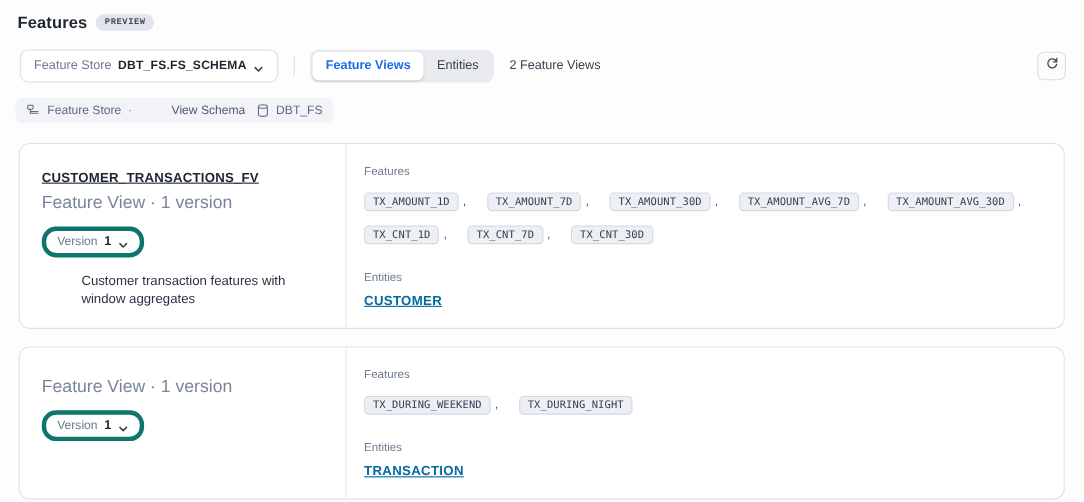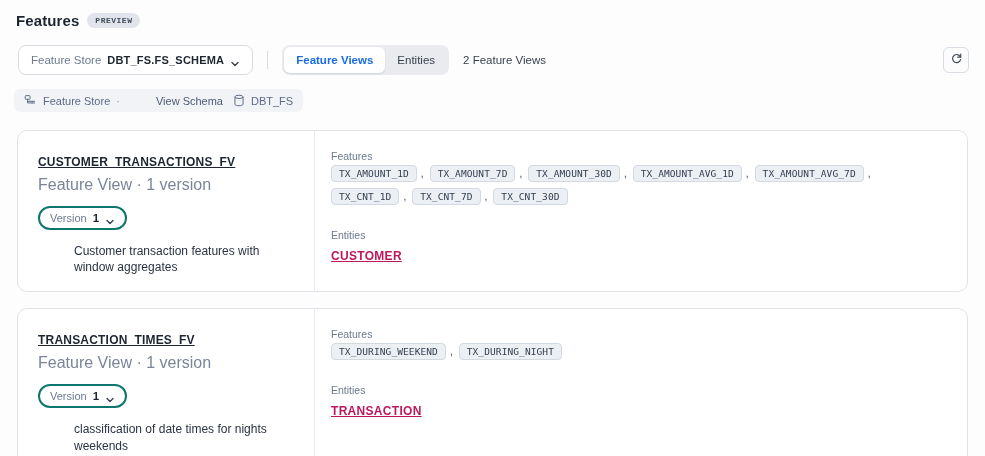--- a/index.html
+++ b/index.html
@@ -98,49 +98,49 @@
 
   .fv-title {
     font-size: 12px; font-weight: bold; color: #1d2531;
     text-decoration: underline; letter-spacing: 0.2px; cursor: pointer;
     display: inline-block;
   }
   .fv-subtitle { margin-top: 6px; font-size: 16px; color: #7a8599; }
   .version-pill {
     margin-top: 12px;
     display: inline-flex; align-items: center; gap: 6px;
-    border: 2px solid #0f766e; border-radius: 13px;
+    border: 4px solid #0f766e; border-radius: 13px;
     padding: 4px 10px; background: #ffffff; cursor: pointer;
   }
   .version-pill .vlabel { font-size: 11px; color: #6d7a8f; }
   .version-pill .vvalue { font-size: 11.5px; font-weight: bold; color: #1d2531; }
   .fv-description { margin-top: 13px; font-size: 12px; color: #2a3342; line-height: 1.35; max-width: 250px; margin-left: 36px; }
 
   .section-label { font-size: 10.5px; color: #6d7a8f; }
   .chips {
-    margin-top: 3px;
+    margin-top: 13px;
     display: flex; flex-wrap: wrap; align-items: center;
     row-gap: 6px; column-gap: 0;
-    list-style: none; max-width: 620px;
+    list-style: none; max-width: 620px; gap: 13px;
   }
   .chip-item { display: inline-flex; align-items: center; }
   .chip {
     background: #eceff3; border: 1px solid #d3d9e1; border-radius: 4px;
     padding: 2px 7px;
     font-family: "DejaVu Sans Mono", monospace;
     font-size: 9.5px; color: #333d4f; letter-spacing: 0.1px;
     white-space: nowrap;
   }
   .chip-item:not(:last-child)::after {
     content: ","; color: #333d4f; font-size: 10px; margin: 0 6px 0 4px;
   }
   .entities-block { margin-top: 24px; }
   .entity-link {
     display: inline-block; margin-top: 8px;
-    font-size: 12px; font-weight: bold; color: #be185d;
+    font-size: 12px; font-weight: bold; color: #0369a1;
     text-decoration: underline; letter-spacing: 0.3px; cursor: pointer;
   }
 </style>
 </head>
 <body>
 
 <div class="page">
 
   <div class="header-row">
     <span class="page-title">Features</span>
@@ -216,56 +216,54 @@
         <li class="chip-item">
             <span class="chip">TX_AMOUNT_1D</span>
           </li>
         <li class="chip-item">
             <span class="chip">TX_AMOUNT_7D</span>
           </li>
         <li class="chip-item">
             <span class="chip">TX_AMOUNT_30D</span>
           </li>
         <li class="chip-item">
-            <span class="chip">TX_AMOUNT_AVG_1D</span>
-          </li>
-        <li class="chip-item">
             <span class="chip">TX_AMOUNT_AVG_7D</span>
+          </li>
+        <li class="chip-item">
+            <span class="chip">TX_AMOUNT_AVG_30D</span>
           </li>
         <li class="chip-item">
             <span class="chip">TX_CNT_1D</span>
           </li>
         <li class="chip-item">
             <span class="chip">TX_CNT_7D</span>
           </li>
         <li class="chip-item">
             <span class="chip">TX_CNT_30D</span>
           </li>
       </ul>
       <div class="entities-block">
         <div class="section-label">Entities</div>
         <span class="entity-link">CUSTOMER</span>
       </div>
     </div>
   </div>
 
   <div class="card card-2">
     <div class="card-left">
-      <span class="fv-title">TRANSACTION_TIMES_FV</span>
       <div class="fv-subtitle">Feature View · 1 version</div>
       <div class="version-pill">
         <span class="vlabel">Version</span>
         <span class="vvalue">1</span>
         <span class="chev">
           <svg width="10" height="10" viewBox="0 0 10 10">
               <path d="M2 3.5 L5 6.5 L8 3.5" fill="none" stroke="#39424e" stroke-width="1.4" stroke-linecap="round" stroke-linejoin="round"></path>
             </svg>
         </span>
       </div>
-      <div class="fv-description" style="max-width:280px;">classification of date times for nights weekends</div>
     </div>
     <div class="card-right">
       <div class="section-label">Features</div>
       <ul class="chips">
         <li class="chip-item">
             <span class="chip">TX_DURING_WEEKEND</span>
           </li>
         <li class="chip-item">
             <span class="chip">TX_DURING_NIGHT</span>
           </li>

